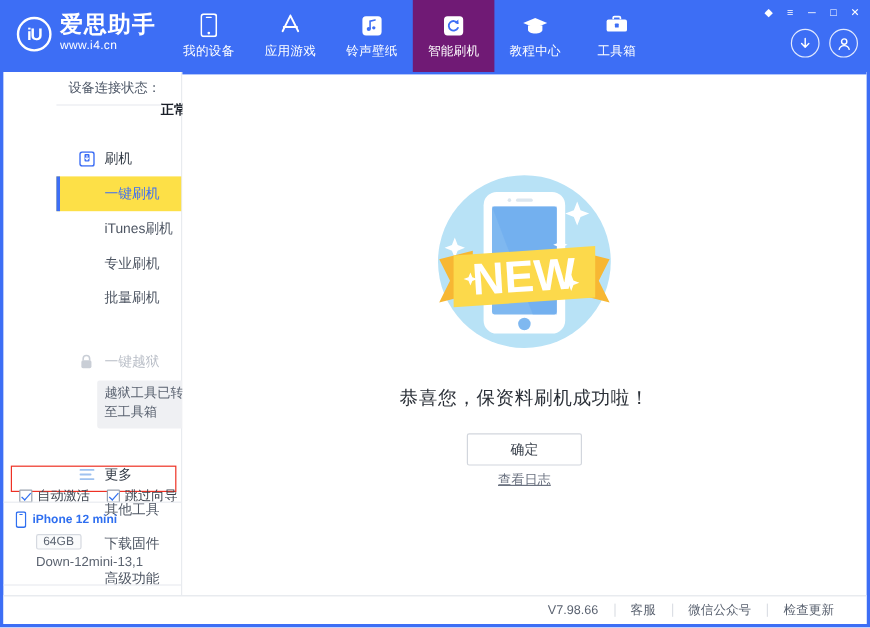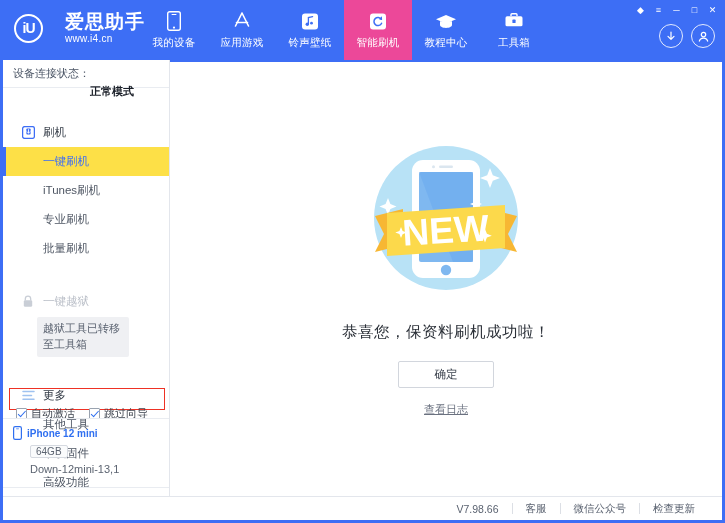--- a/index.html
+++ b/index.html
@@ -16,21 +16,21 @@
     overflow: hidden;
   }
 
   
   .topbar {
     position: absolute; left: 0; top: 0; width: 725px; height: 60px;
     background: #3d6ef5;
   }
   .logo-wrap {
     position: absolute; left: 14px; top: 12px;
-    display: flex; align-items: center; gap: 22px;
+    display: flex; align-items: center; gap: 7px;
   }
   .logo-badge {
     width: 29px; height: 29px; border-radius: 50%;
     border: 2px solid #ffffff;
     display: flex; align-items: center; justify-content: center;
     color: #fff; font-size: 14px; font-weight: bold;
     letter-spacing: -1px;
   }
   .logo-text { color: #fff; line-height: 1; }
   .logo-cn { font-size: 19px; font-weight: bold; letter-spacing: 1px; display: block; }
@@ -38,21 +38,21 @@
 
   .navitems {
     position: absolute; left: 140px; top: 0; height: 60px;
     display: flex; align-items: stretch;
   }
   .navitem {
     width: 68px; height: 60px;
     display: flex; flex-direction: column; align-items: center; justify-content: center;
     color: #ffffff; cursor: pointer; gap: 4px;
   }
-  .navitem.active { background: #ec4899; }
+  .navitem.active { background: #701a75; }
   .navitem .nicon { height: 22px; display: flex; align-items: center; justify-content: center; }
   .navitem .nlabel { font-size: 10.5px; letter-spacing: 0.2px; }
 
   .winbtns {
     position: absolute; right: 4px; top: 3px;
     display: flex; align-items: center; gap: 1px;
   }
   .winbtn {
     width: 17px; height: 14px; display: flex; align-items: center; justify-content: center;
     color: #ffffff; font-size: 9px; cursor: pointer; line-height: 1;
@@ -68,24 +68,25 @@
   
   .bodywrap {
     position: absolute; left: 3px; top: 60px;
     width: 719px; height: 460px;
     background: #ffffff;
     display: flex;
   }
 
   
   .sidebar {
-    width: 167px; height: 460px;
+    width: 149px; height: 460px;
     background: #ffffff;
     border-right: 1px solid #e3e6ec;
     position: relative;
+    padding-left: 44px;
   }
   .connstatus {
     height: 28px; border-bottom: 1px solid #e9ecf1;
     display: flex; align-items: center; padding-left: 10px;
     font-size: 11px; color: #4b5565; white-space: nowrap;
   }
   .connstatus b { color: #1a1f28; font-weight: bold; margin-top: 36px; }
 
   .menugroup { padding-top: 6px; }
   .grouphead {
@@ -162,21 +163,21 @@
   .hero { margin-top: 68px; }
   .msg { margin-top: 12px; font-size: 15.5px; color: #2b3038; letter-spacing: 0.5px; }
   .okbtn {
     margin-top: 18px;
     width: 96px; height: 27px;
     background: #ffffff; border: 1px solid #d2d6dd; border-radius: 2px;
     font-size: 11.5px; color: #3b424d; cursor: pointer;
     font-family: Liberation Sans, sans-serif;
   }
   .loglink {
-    margin-top: 14px; font-size: 11px; color: #6b7280;
+    margin-top: 4px; font-size: 11px; color: #6b7280;
     text-decoration: underline; cursor: pointer;
   }
 
   
   .statusbar {
     position: absolute; left: 3px; bottom: 3px; width: 719px; height: 24px;
     background: #ffffff; border-top: 1px solid #e3e6ec;
     display: flex; align-items: center; justify-content: flex-end;
     padding-right: 14px;
   }

